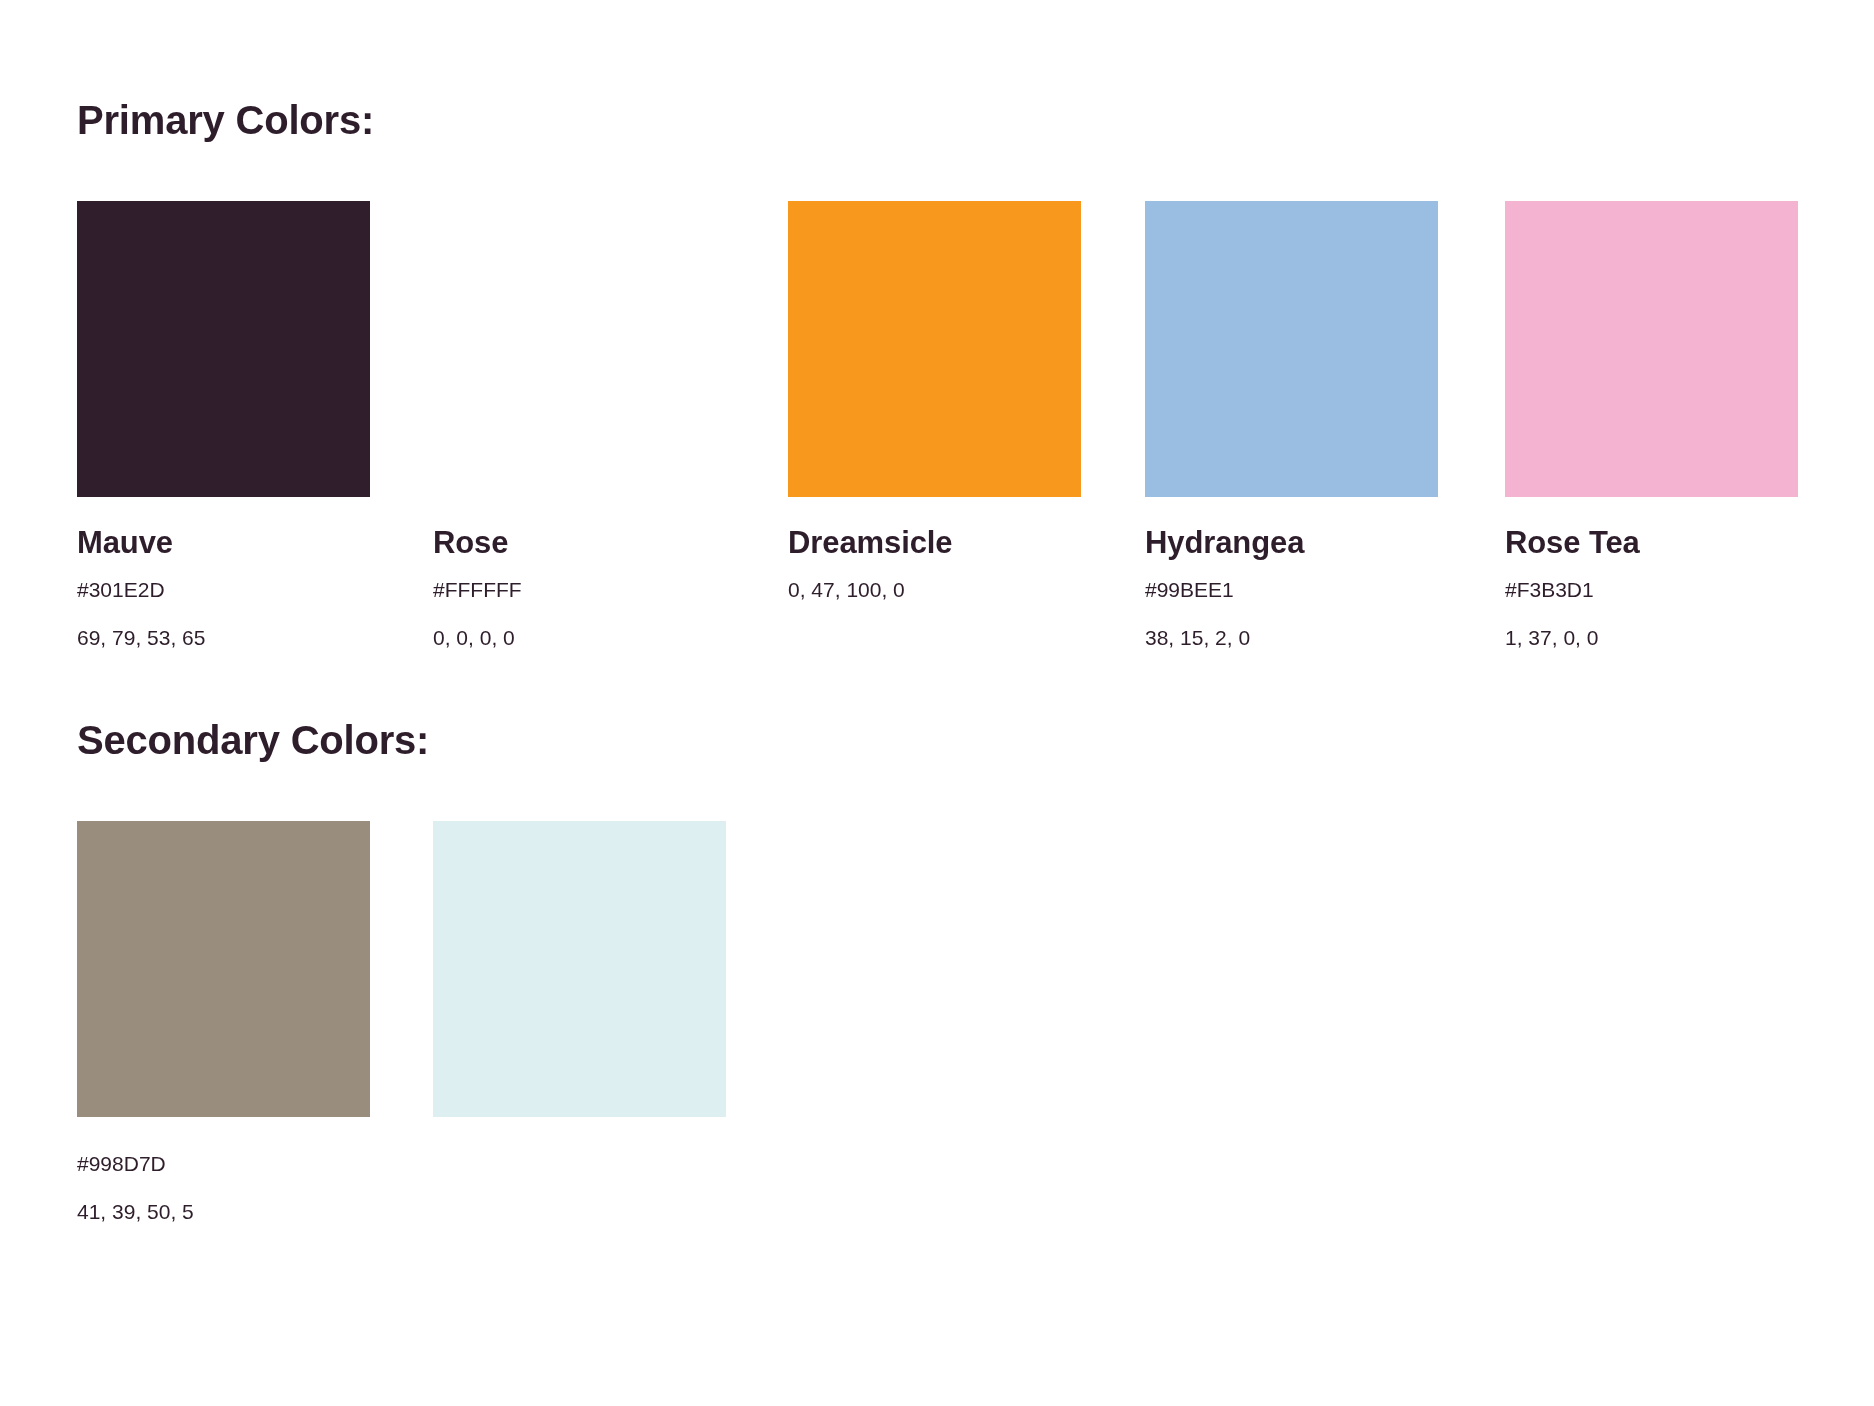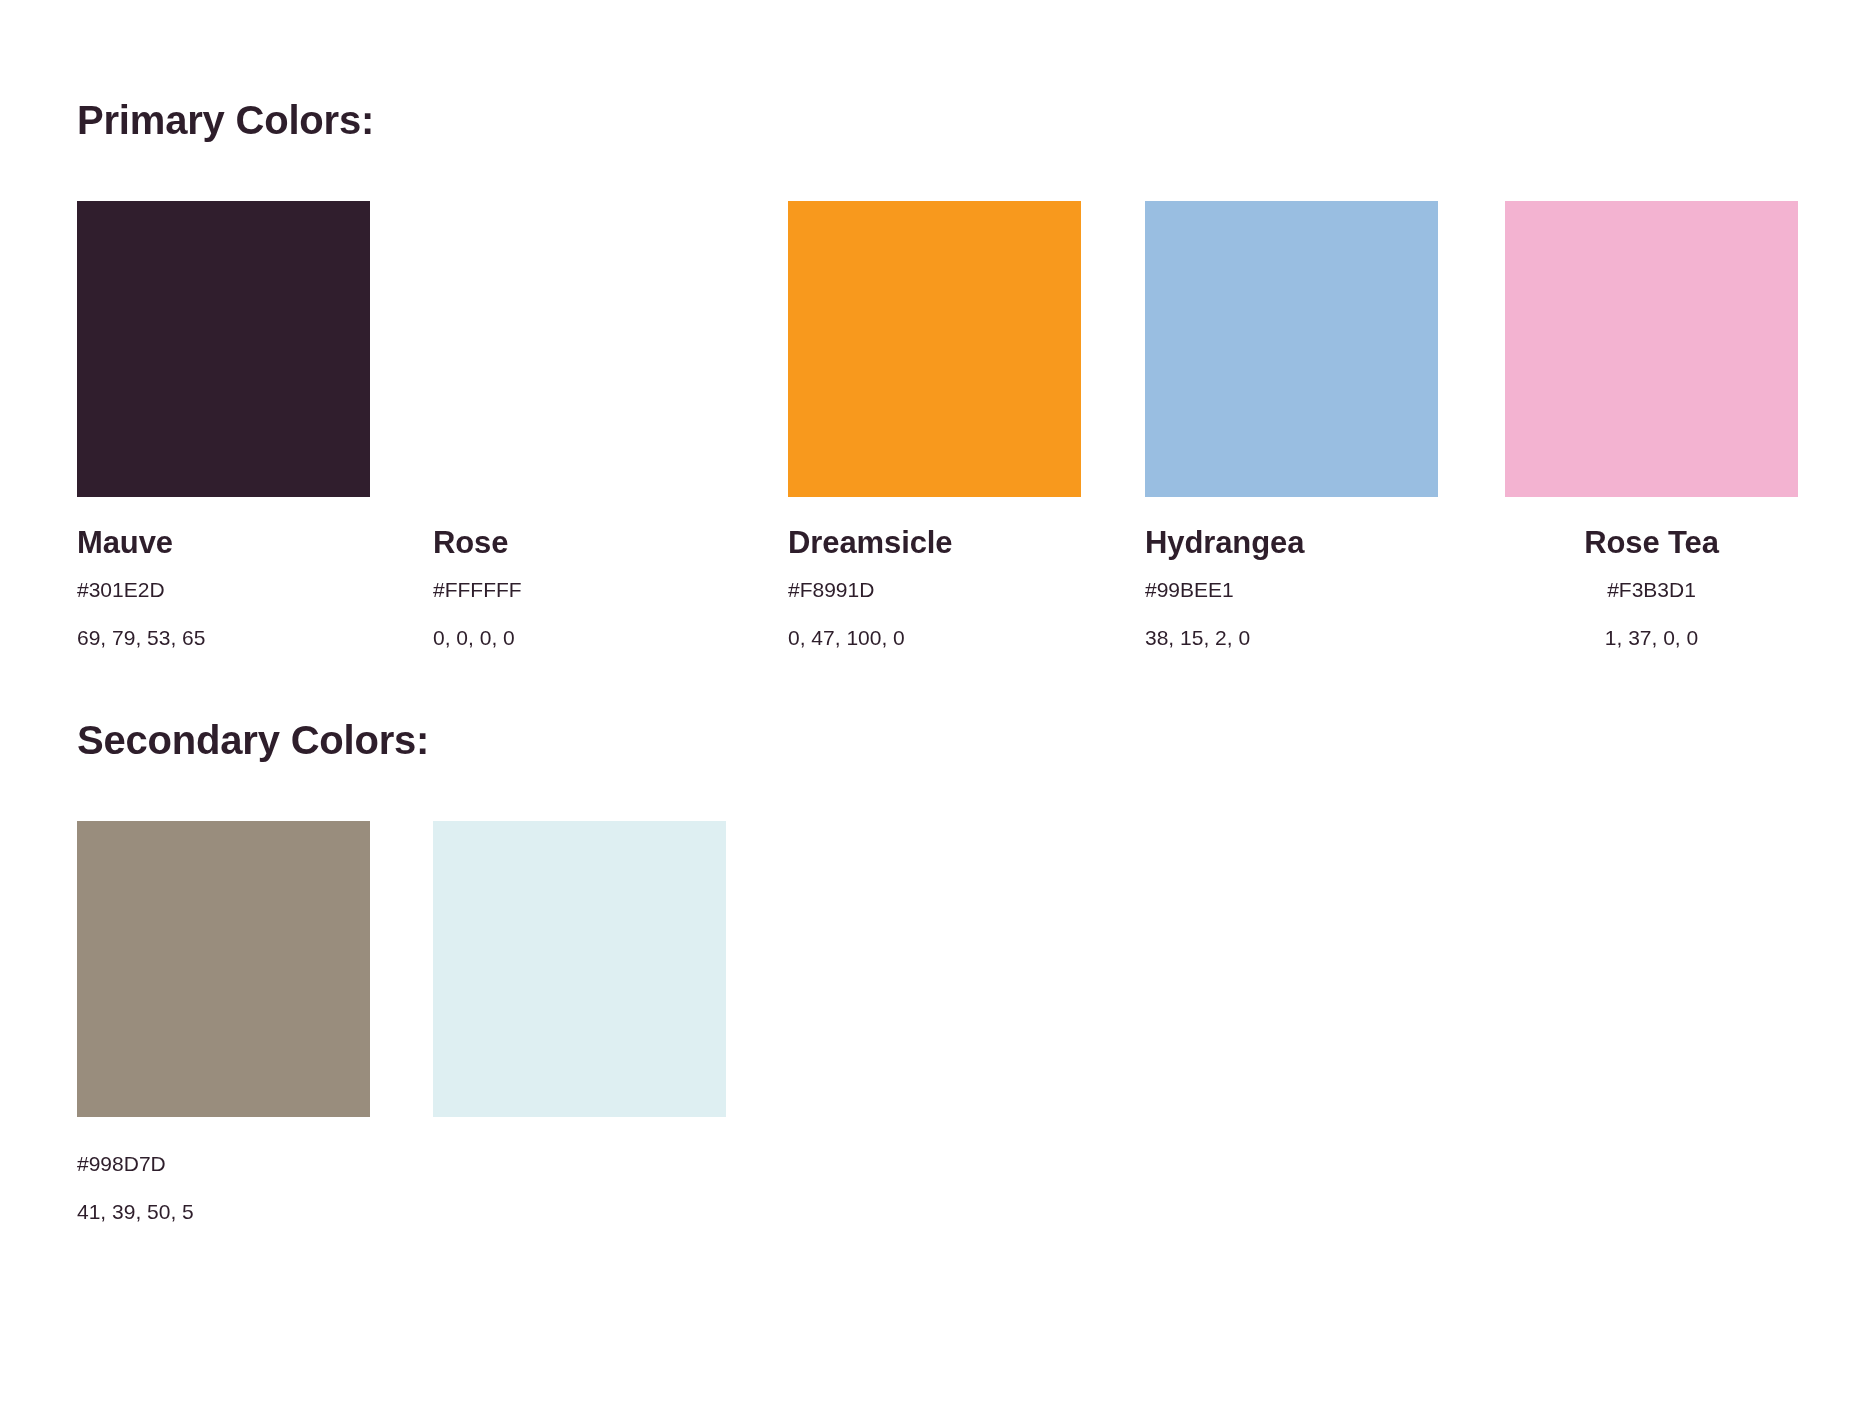--- a/index.html
+++ b/index.html
@@ -119,37 +119,36 @@
           <span class="swatch-name">Rose</span>
           <span class="swatch-hex">#FFFFFF</span>
           <span class="swatch-cmyk">0, 0, 0, 0</span>
         </div>
       </div>
 
       <div class="swatch-cell col-2">
         <div class="swatch-chip" style="background-color: rgb(248, 153, 29);"></div>
         <div class="swatch-info" style="color: rgb(46, 30, 43);">
           <span class="swatch-name">Dreamsicle</span>
-          <span class="swatch-hex">#F8991D</span>
           <span class="swatch-cmyk">0, 47, 100, 0</span>
         </div>
       </div>
 
       <div class="swatch-cell col-3">
         <div class="swatch-chip" style="background-color: rgb(153, 190, 225);"></div>
         <div class="swatch-info" style="color: rgb(46, 30, 43);">
           <span class="swatch-name">Hydrangea</span>
           <span class="swatch-hex">#99BEE1</span>
           <span class="swatch-cmyk">38, 15, 2, 0</span>
         </div>
       </div>
 
       <div class="swatch-cell col-4">
         <div class="swatch-chip" style="background-color: rgb(243, 179, 209);"></div>
-        <div class="swatch-info" style="color: rgb(46, 30, 43); text-align: center;">
+        <div class="swatch-info" style="color: rgb(46, 30, 43);">
           <span class="swatch-name">Rose Tea</span>
           <span class="swatch-hex">#F3B3D1</span>
           <span class="swatch-cmyk">1, 37, 0, 0</span>
         </div>
       </div>
 
     </div>
   </section>
 
   <section class="section section-secondary">

